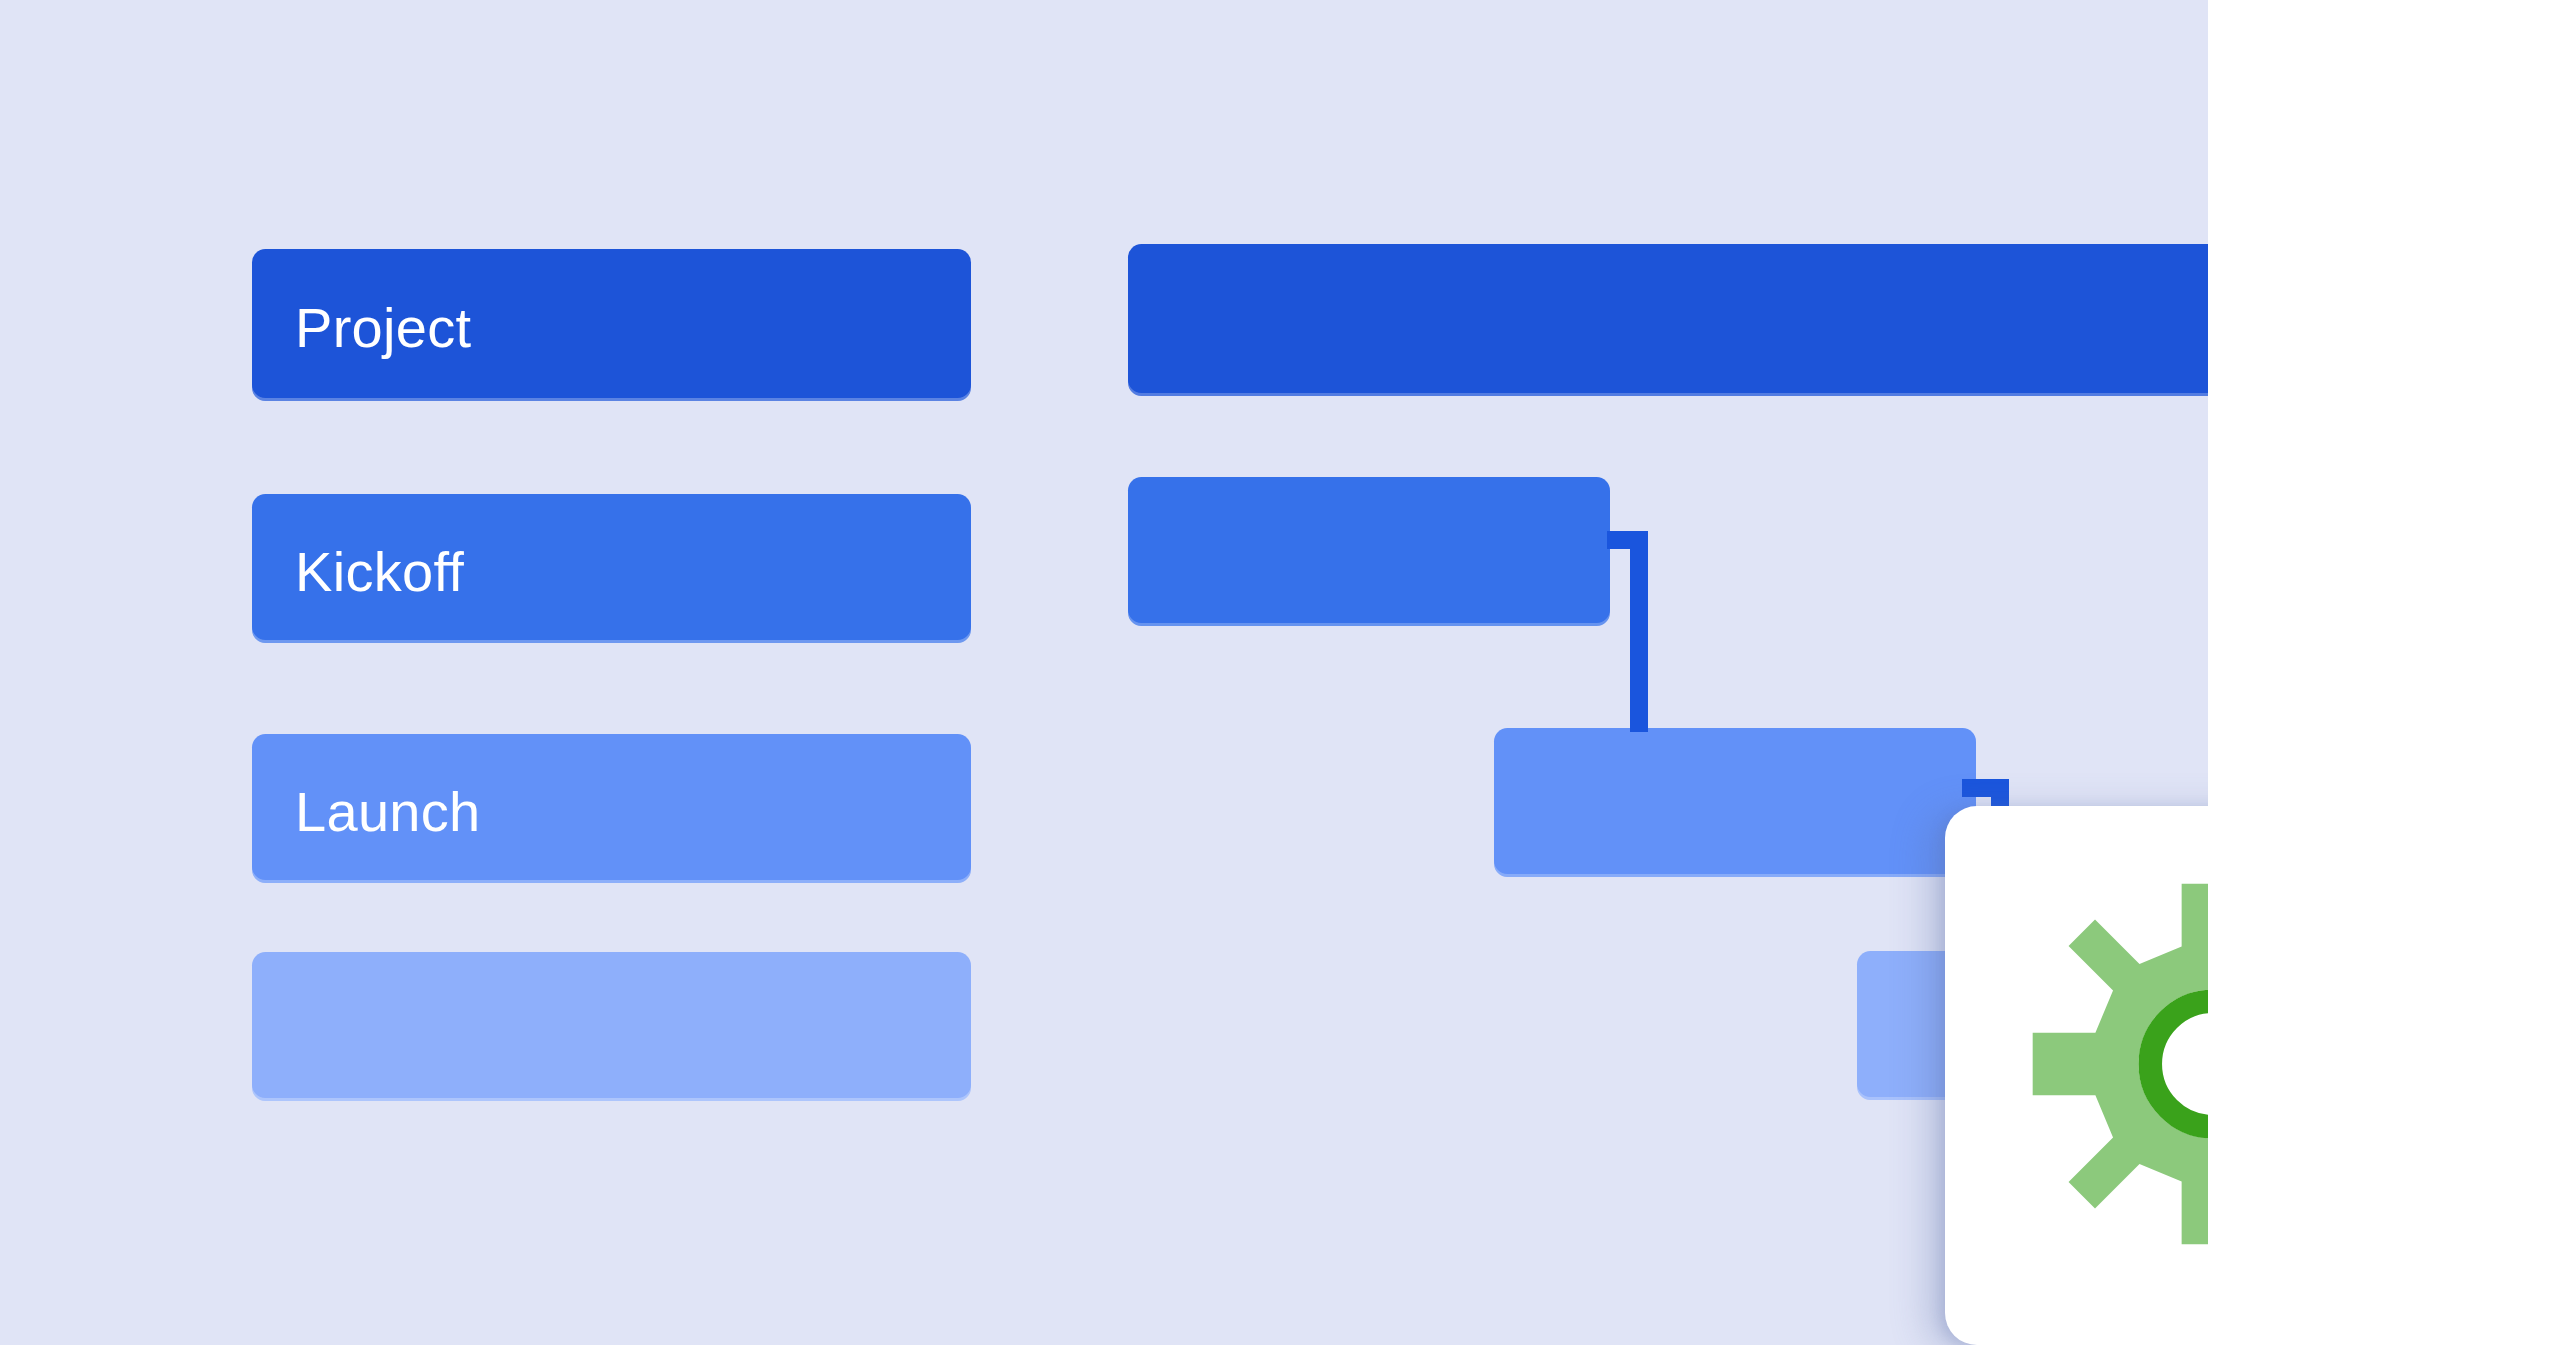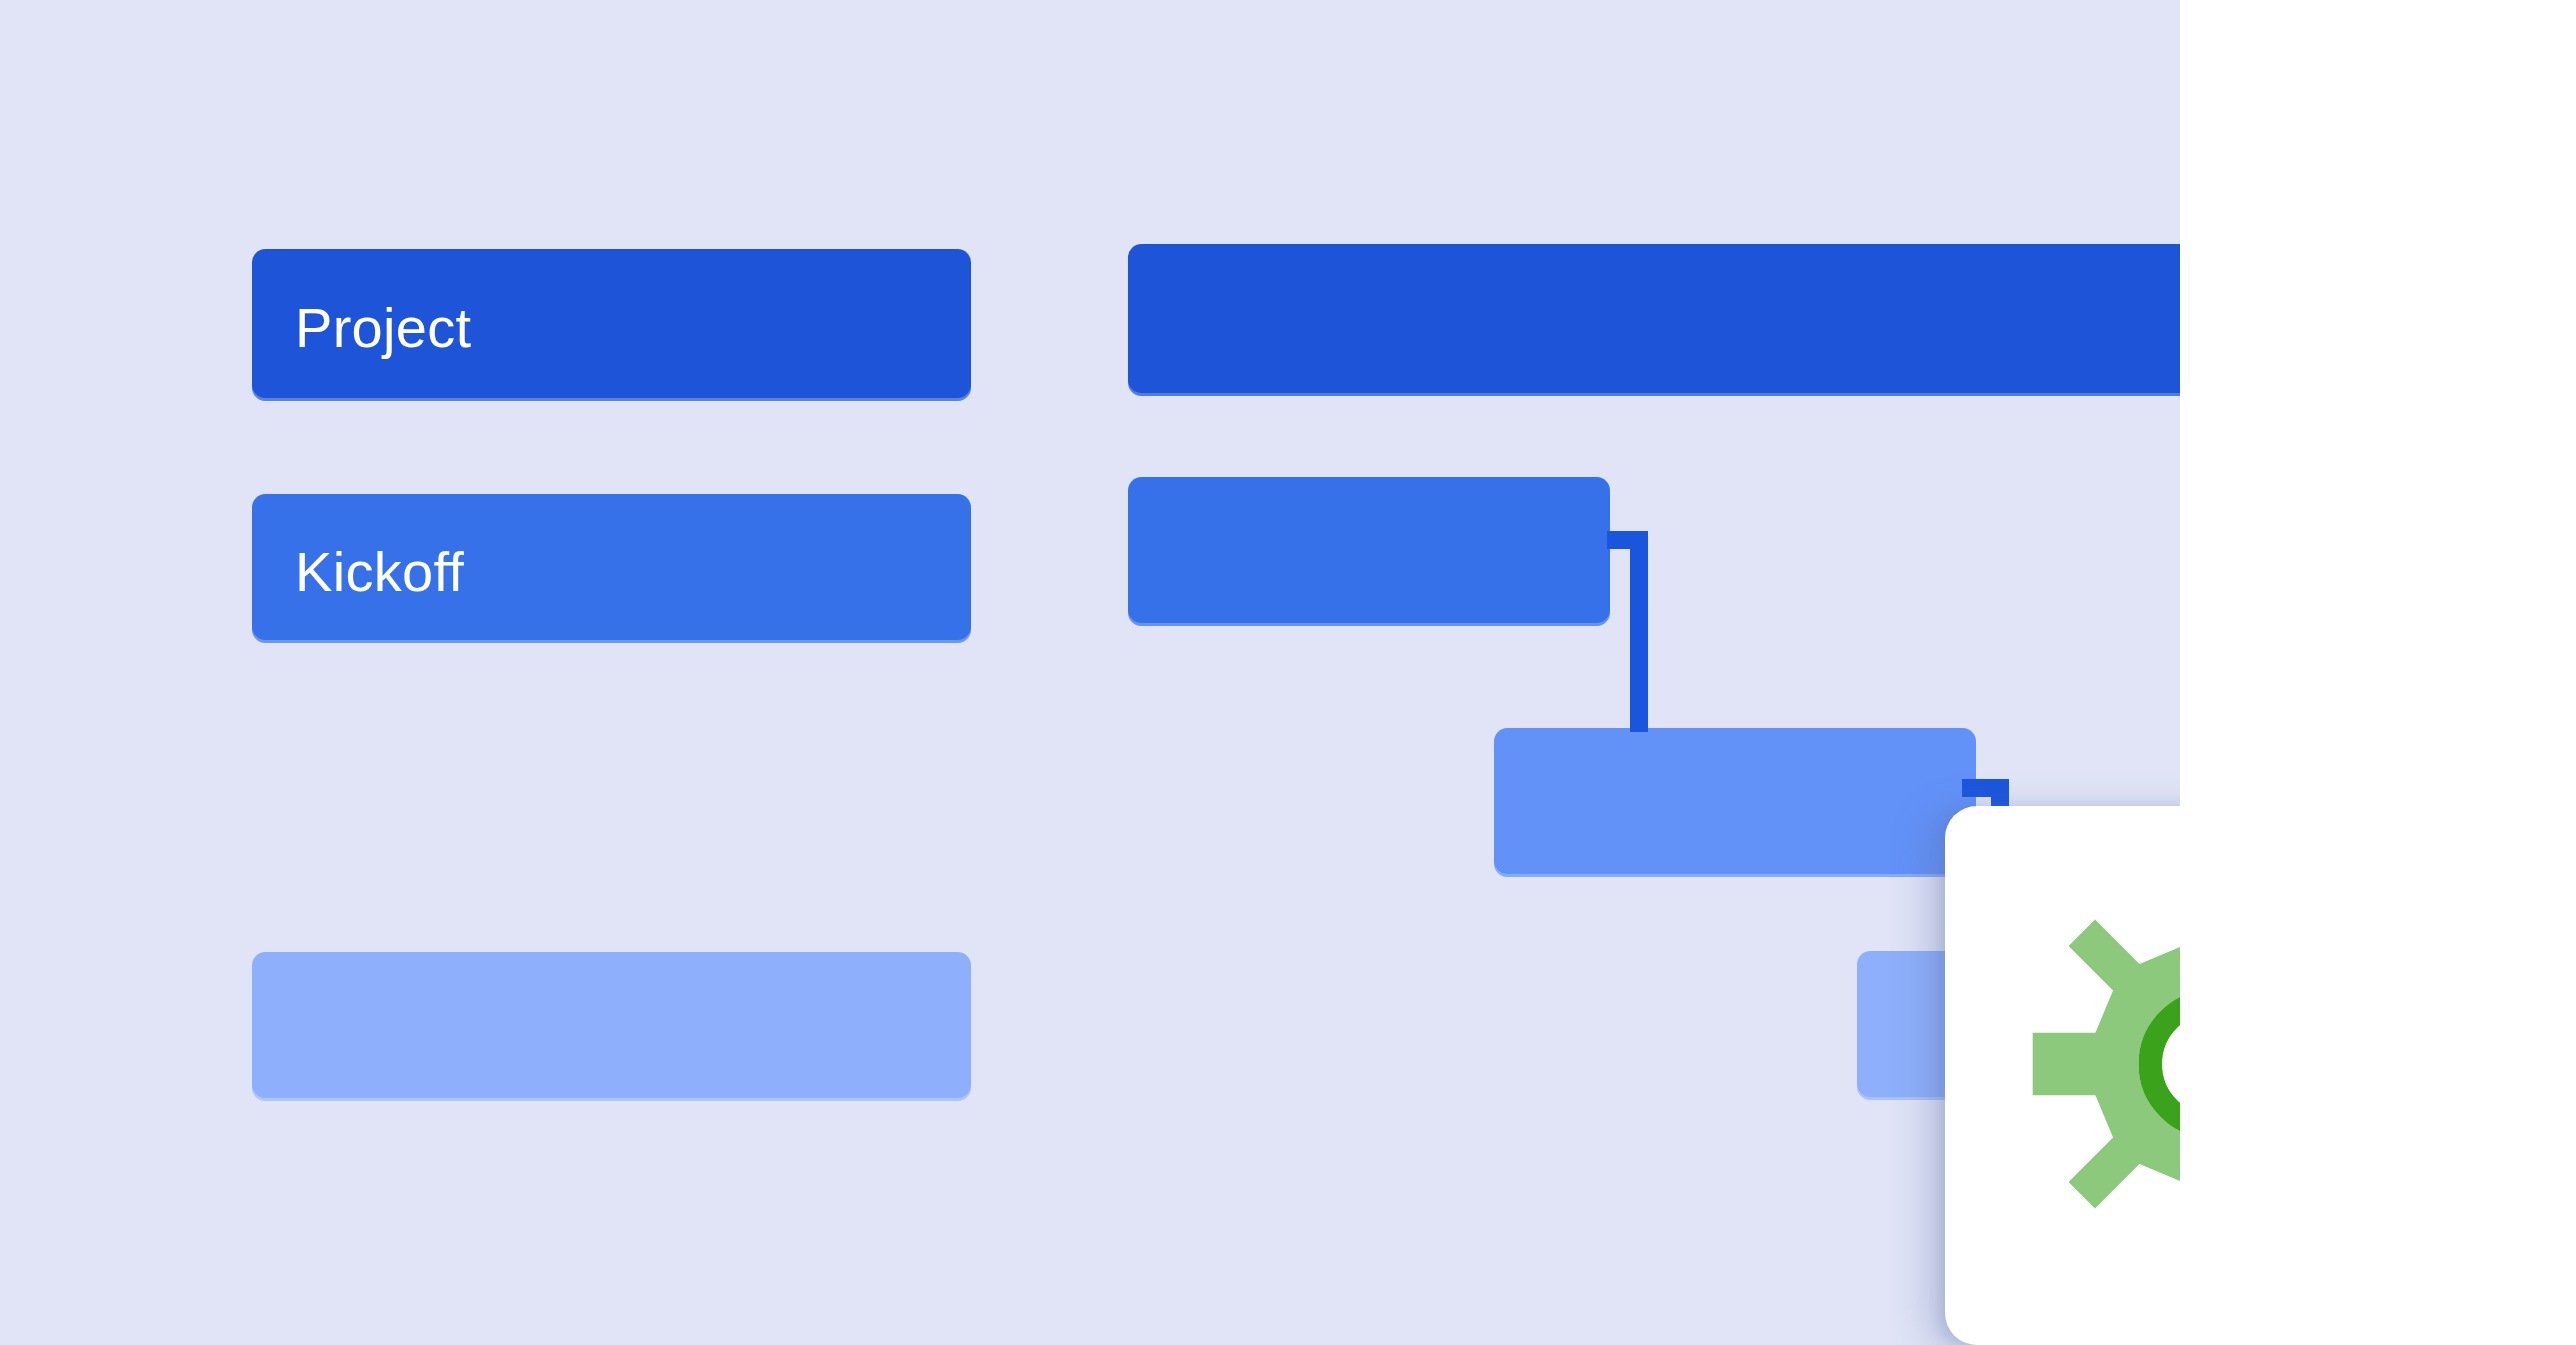--- a/index.html
+++ b/index.html
@@ -73,32 +73,35 @@
   .gear-wrap {
     position: absolute;
     left: 50%;
     transform: translateX(-50%);
   }
   .gear-svg { display: block; }
 </style>
 </head>
 <body style="width: 2576px; height: 1346px;">
 
-<div id="stage" style="width: 2180px; height: 1346px; background: rgb(224, 228, 246);">
+<div id="stage" style="width: 2180px; height: 1346px; background: rgb(224, 228, 246); padding-left: 28px;">
 
   <div class="gantt">
 
     <div class="task-label-bar" id="label-row-0" style="left: 252px; top: 249px; width: 719px; height: 152px; background: rgb(29, 84, 216);">
       <span class="task-label-text">Project</span>
     </div>
 
     <div class="task-label-bar" id="label-row-1" style="left: 252px; top: 482px; width: 719px; height: 149px; background: rgb(54, 113, 234); margin-top: 12px;">
       <span class="task-label-text">Kickoff</span>
     </div>
 
+    <div class="task-label-bar" id="label-row-2" style="left: 252px; top: 734px; width: 719px; height: 149px; background: rgb(98, 145, 248);">
+      <span class="task-label-text">Launch</span>
+    </div>
 
     <div class="task-label-bar" id="label-row-3" style="left: 252px; top: 952px; width: 719px; height: 149px; background: rgb(142, 175, 251);">
       <span class="task-label-text"></span>
     </div>
 
     <div class="timeline-bar" id="tl-row-0" style="left: 1128px; top: 244px; width: 1221px; height: 152px; background: rgb(29, 84, 216);"></div>
     <div class="timeline-bar" id="tl-row-1" style="left: 1128px; top: 477px; width: 482px; height: 149px; background: rgb(54, 113, 234);"></div>
     <div class="timeline-bar" id="tl-row-2" style="left: 1494px; top: 728px; width: 482px; height: 149px; background: rgb(98, 145, 248);"></div>
     <div class="timeline-bar" id="tl-row-3" style="left: 1857px; top: 951px; width: 330px; height: 149px; background: rgb(142, 175, 251);"></div>
 

